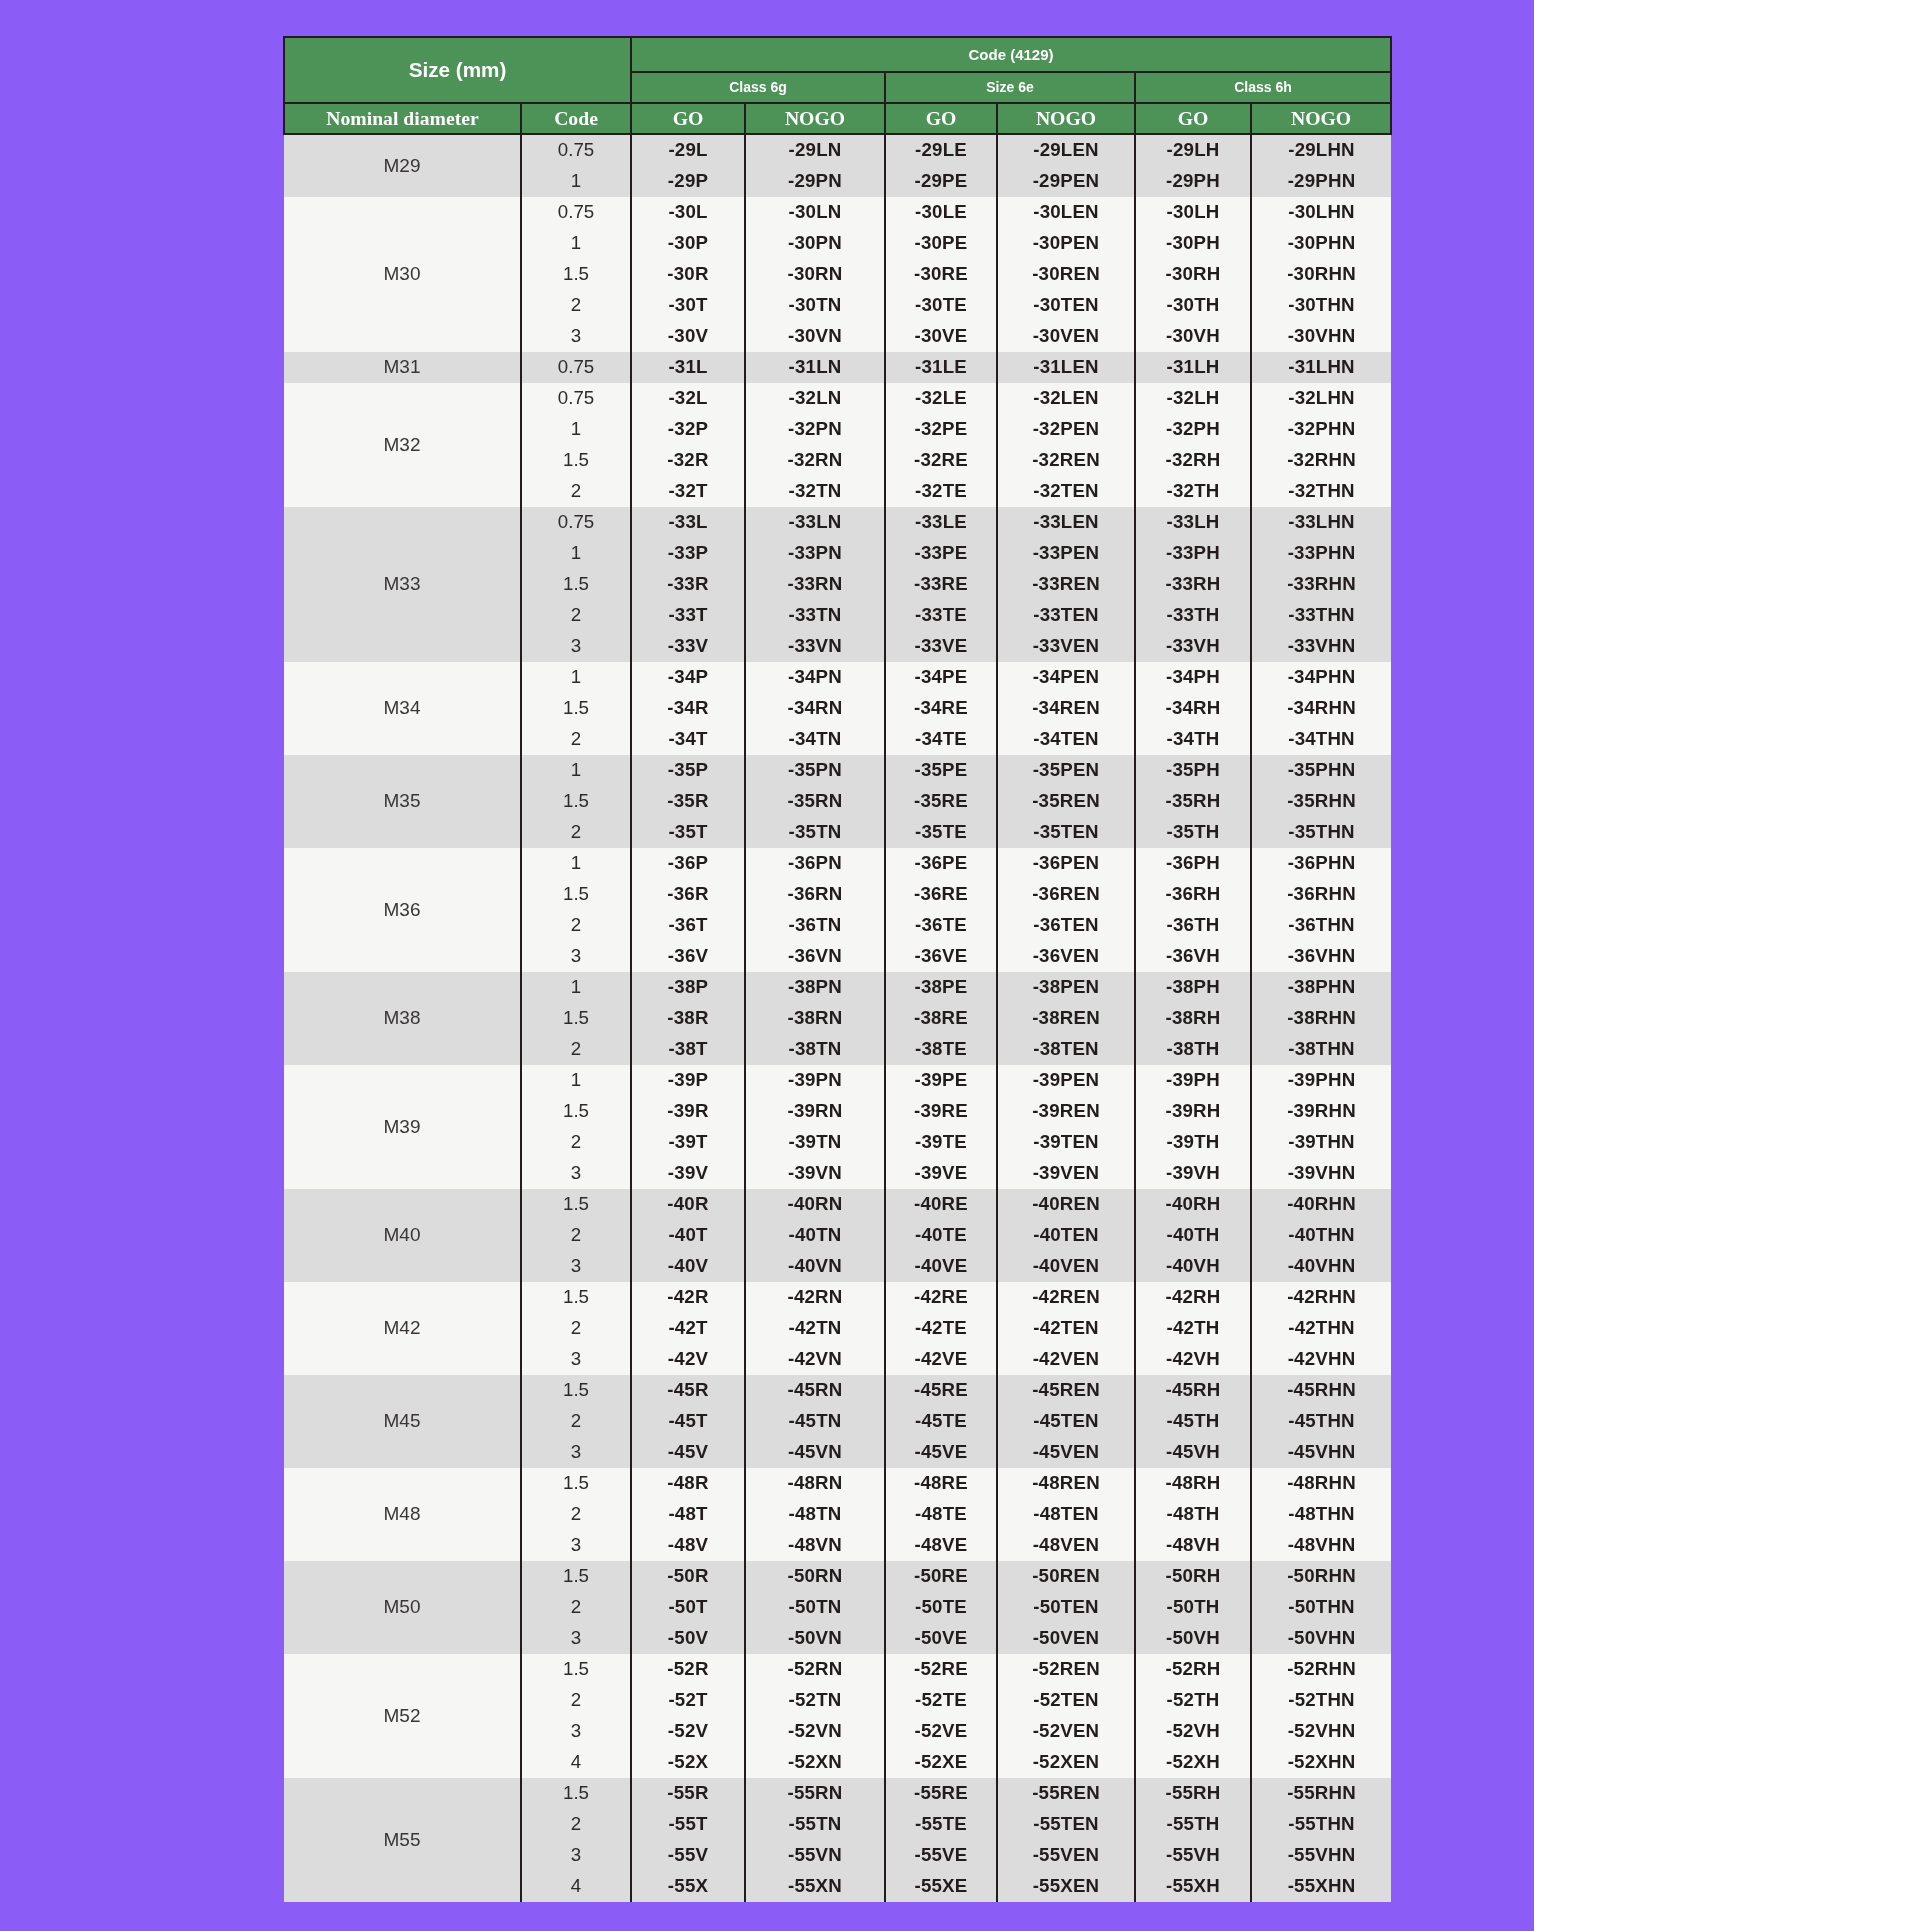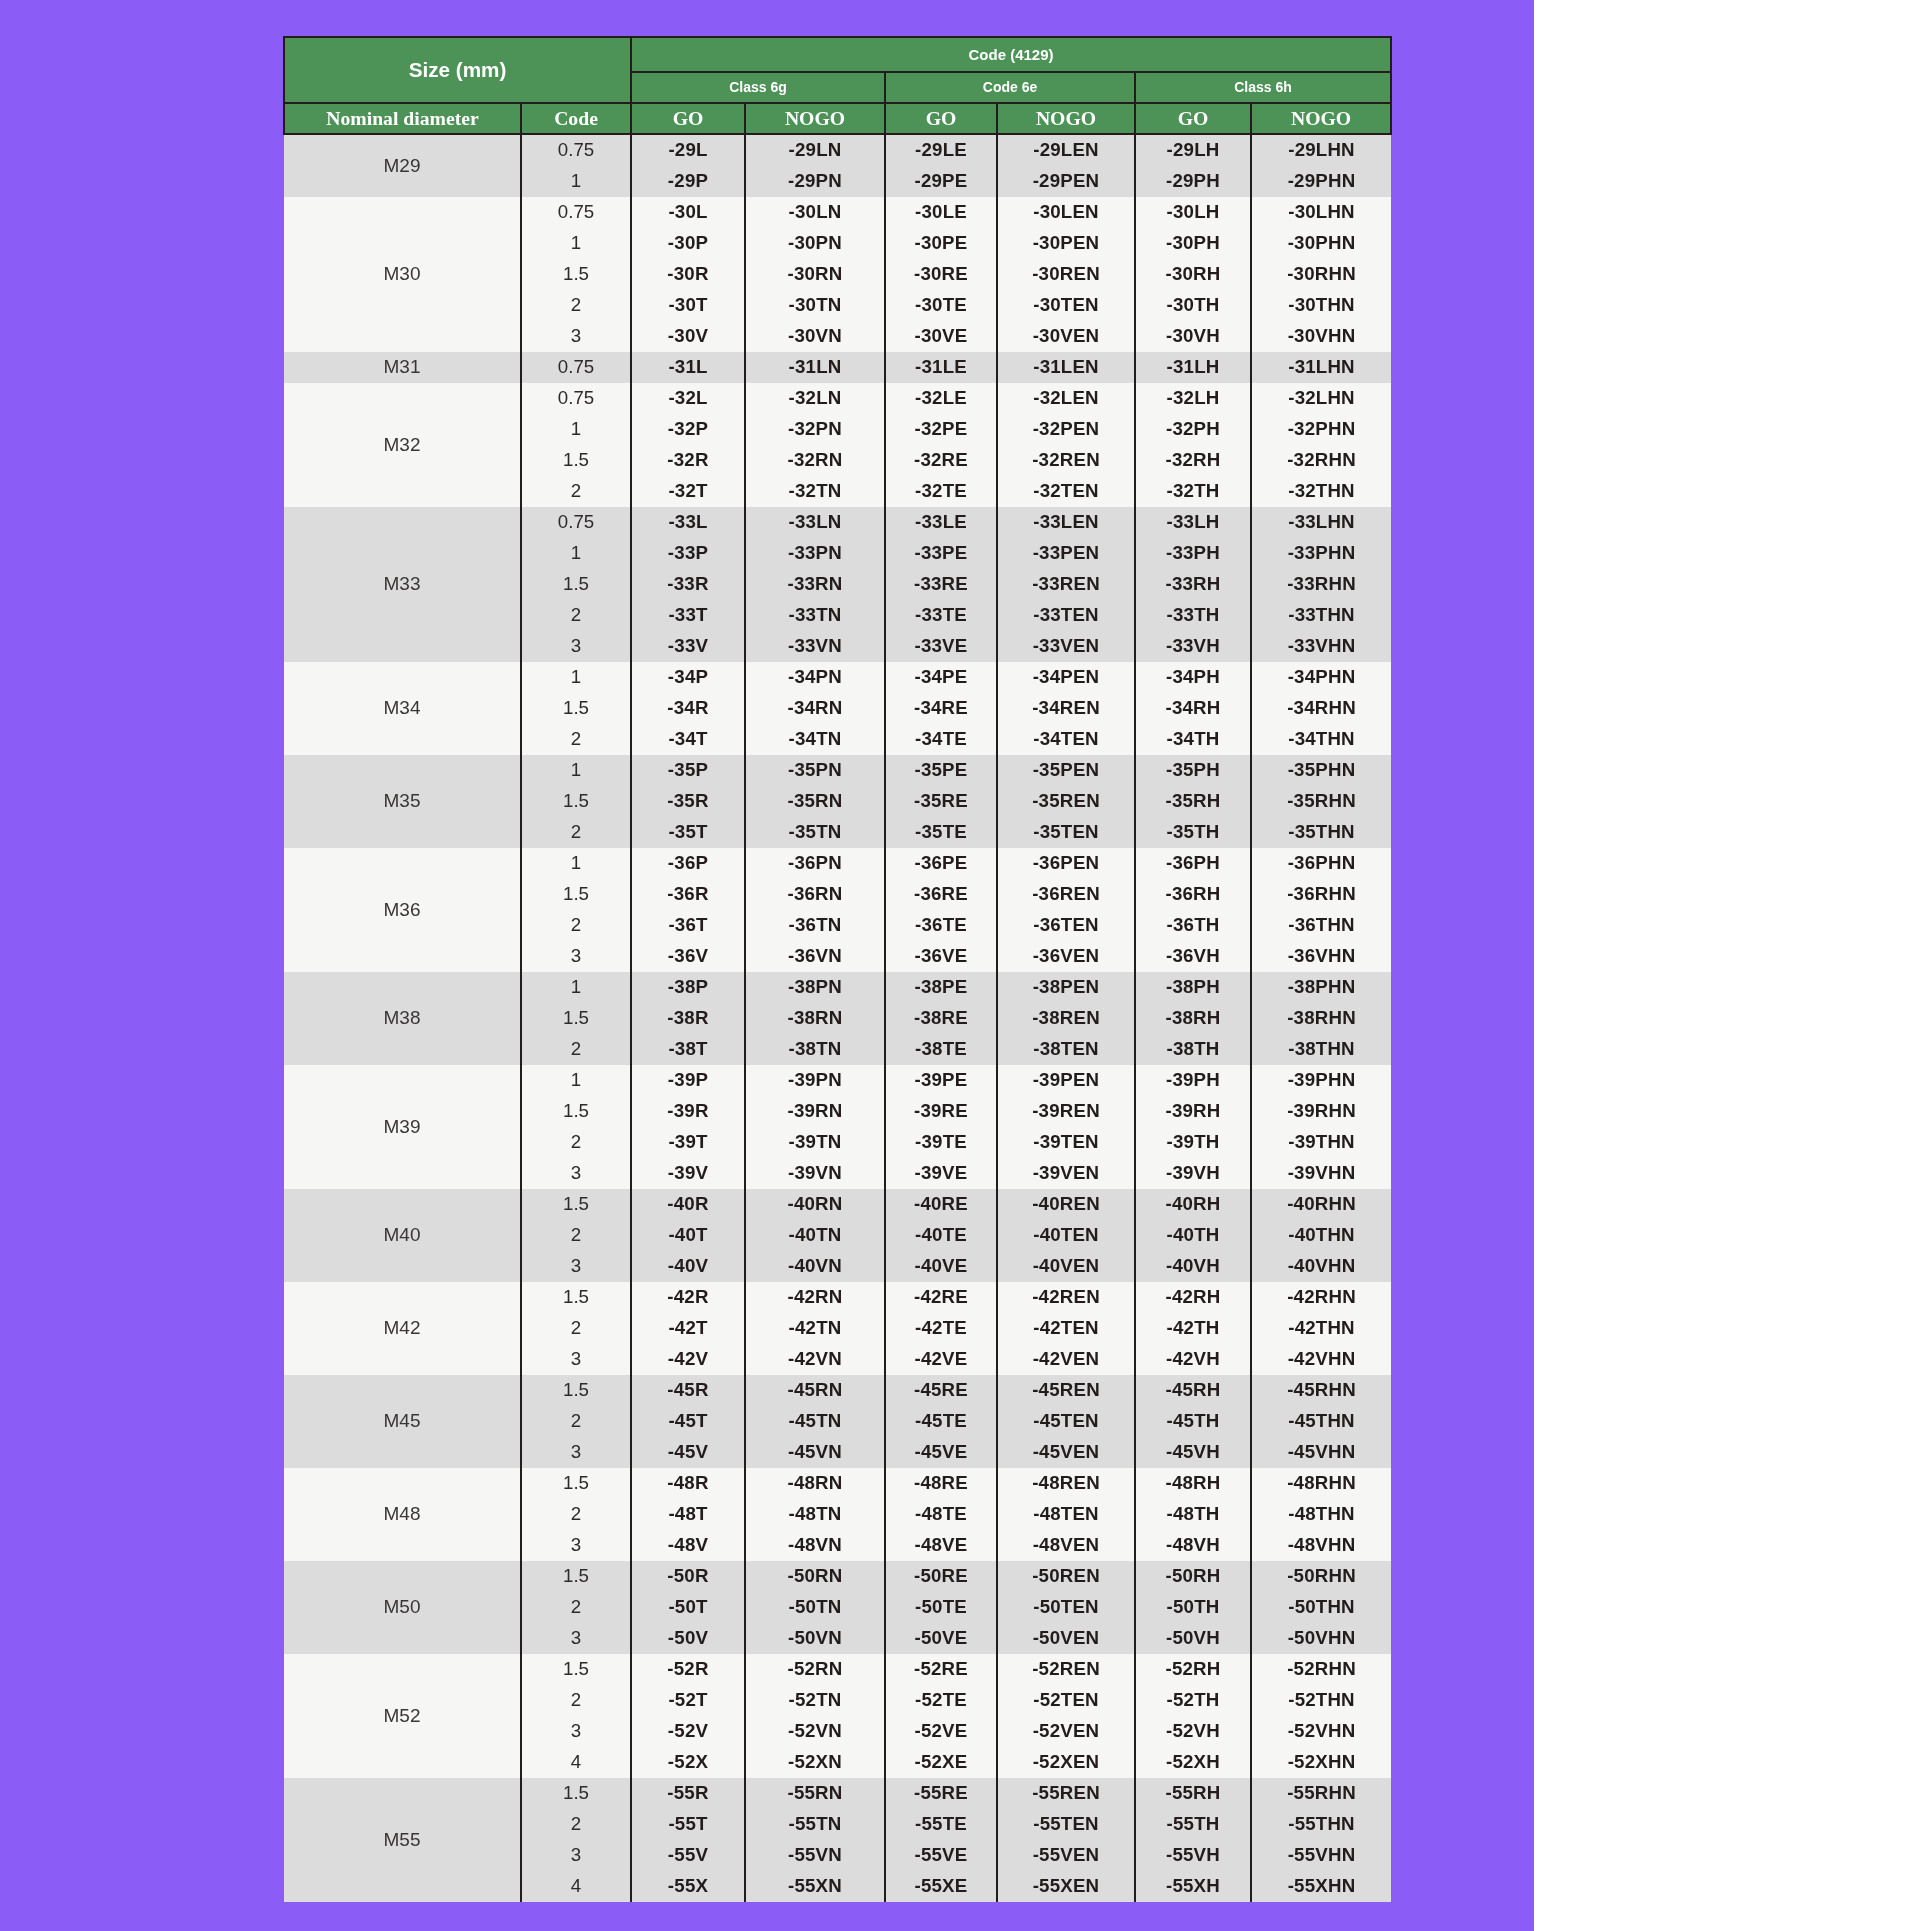--- a/index.html
+++ b/index.html
@@ -71,21 +71,21 @@
       <col class="c-go3">
         <col class="c-no3">
     </colgroup>
     <thead>
       <tr>
         <th class="h-size" colspan="2" rowspan="2">Size (mm)</th>
         <th class="h-code" colspan="6">Code (4129)</th>
       </tr>
       <tr>
         <th class="h-class" colspan="2">Class 6g</th>
-        <th class="h-class" colspan="2">Code 6e</th>
+        <th class="h-class" colspan="2">Size 6e</th>
         <th class="h-class" colspan="2">Class 6h</th>
       </tr>
       <tr>
         <th class="h-sub">Nominal diameter</th>
         <th class="h-sub">Code</th>
         <th class="h-sub">GO</th>
         <th class="h-sub">NOGO</th>
         <th class="h-sub">GO</th>
         <th class="h-sub">NOGO</th>
         <th class="h-sub">GO</th>

